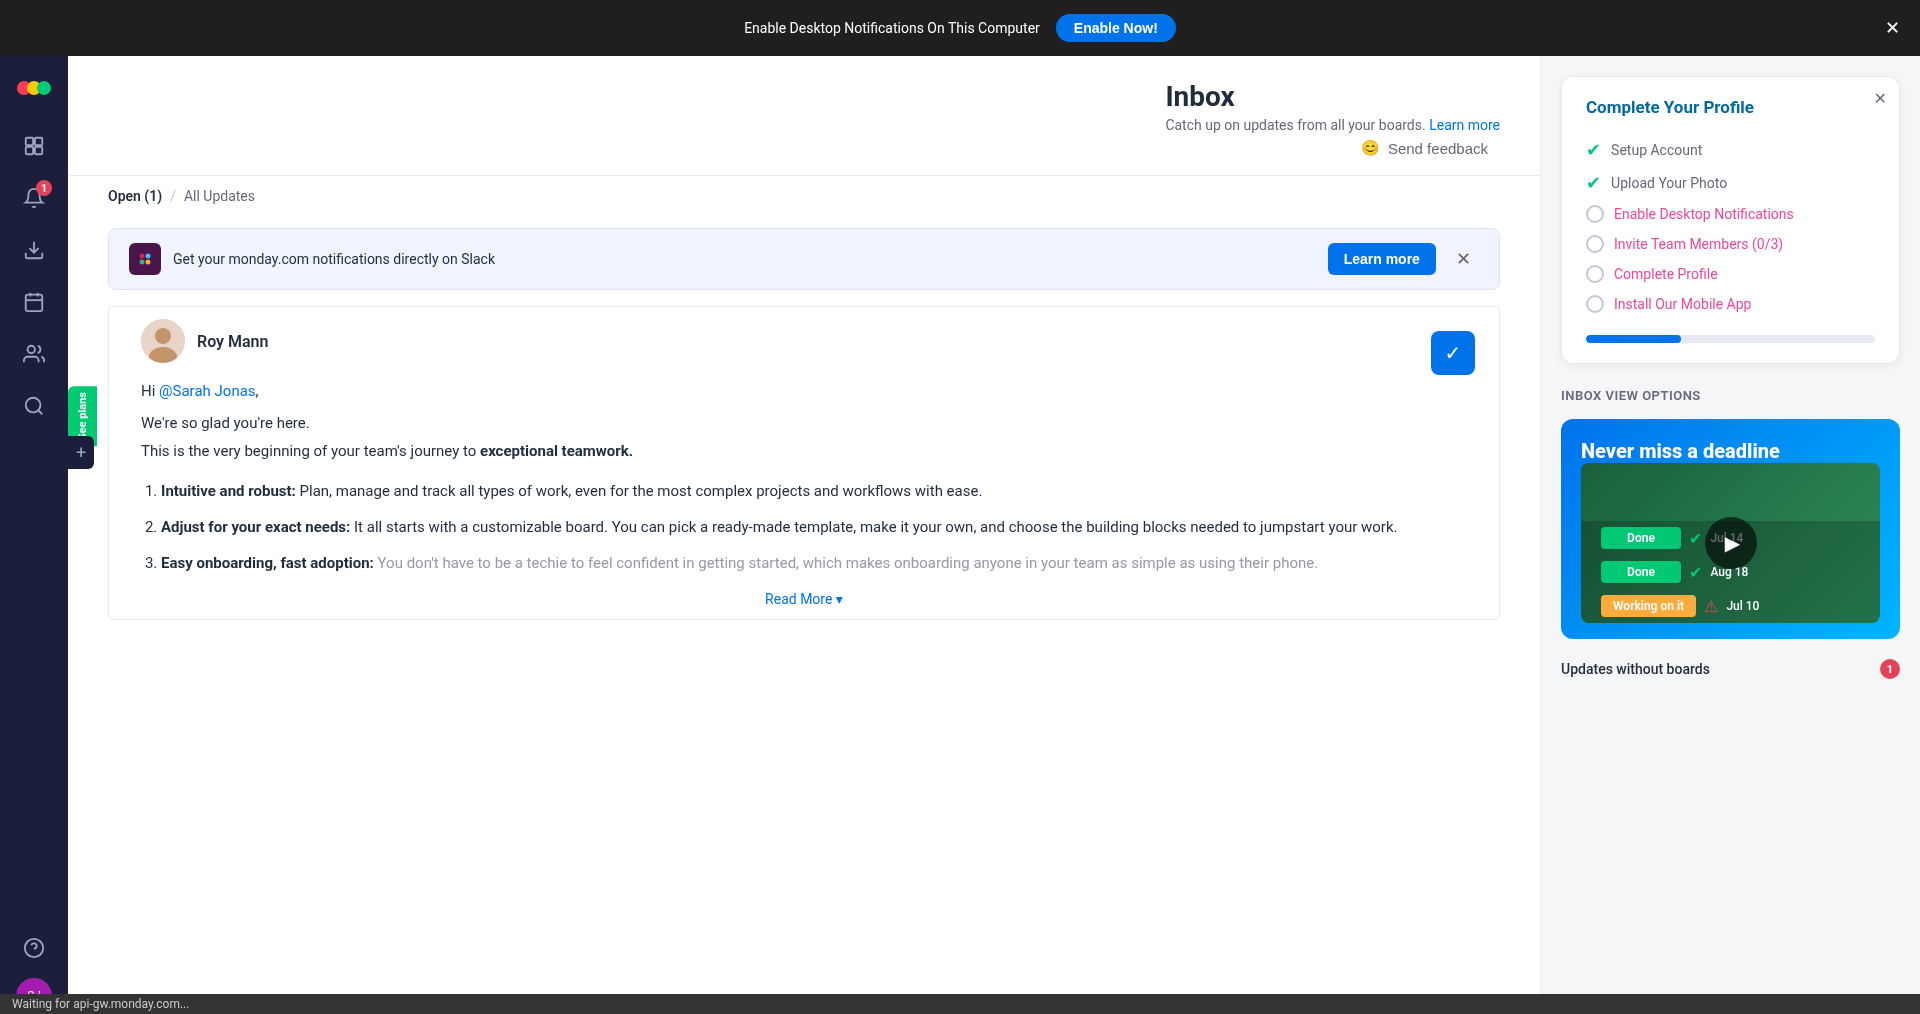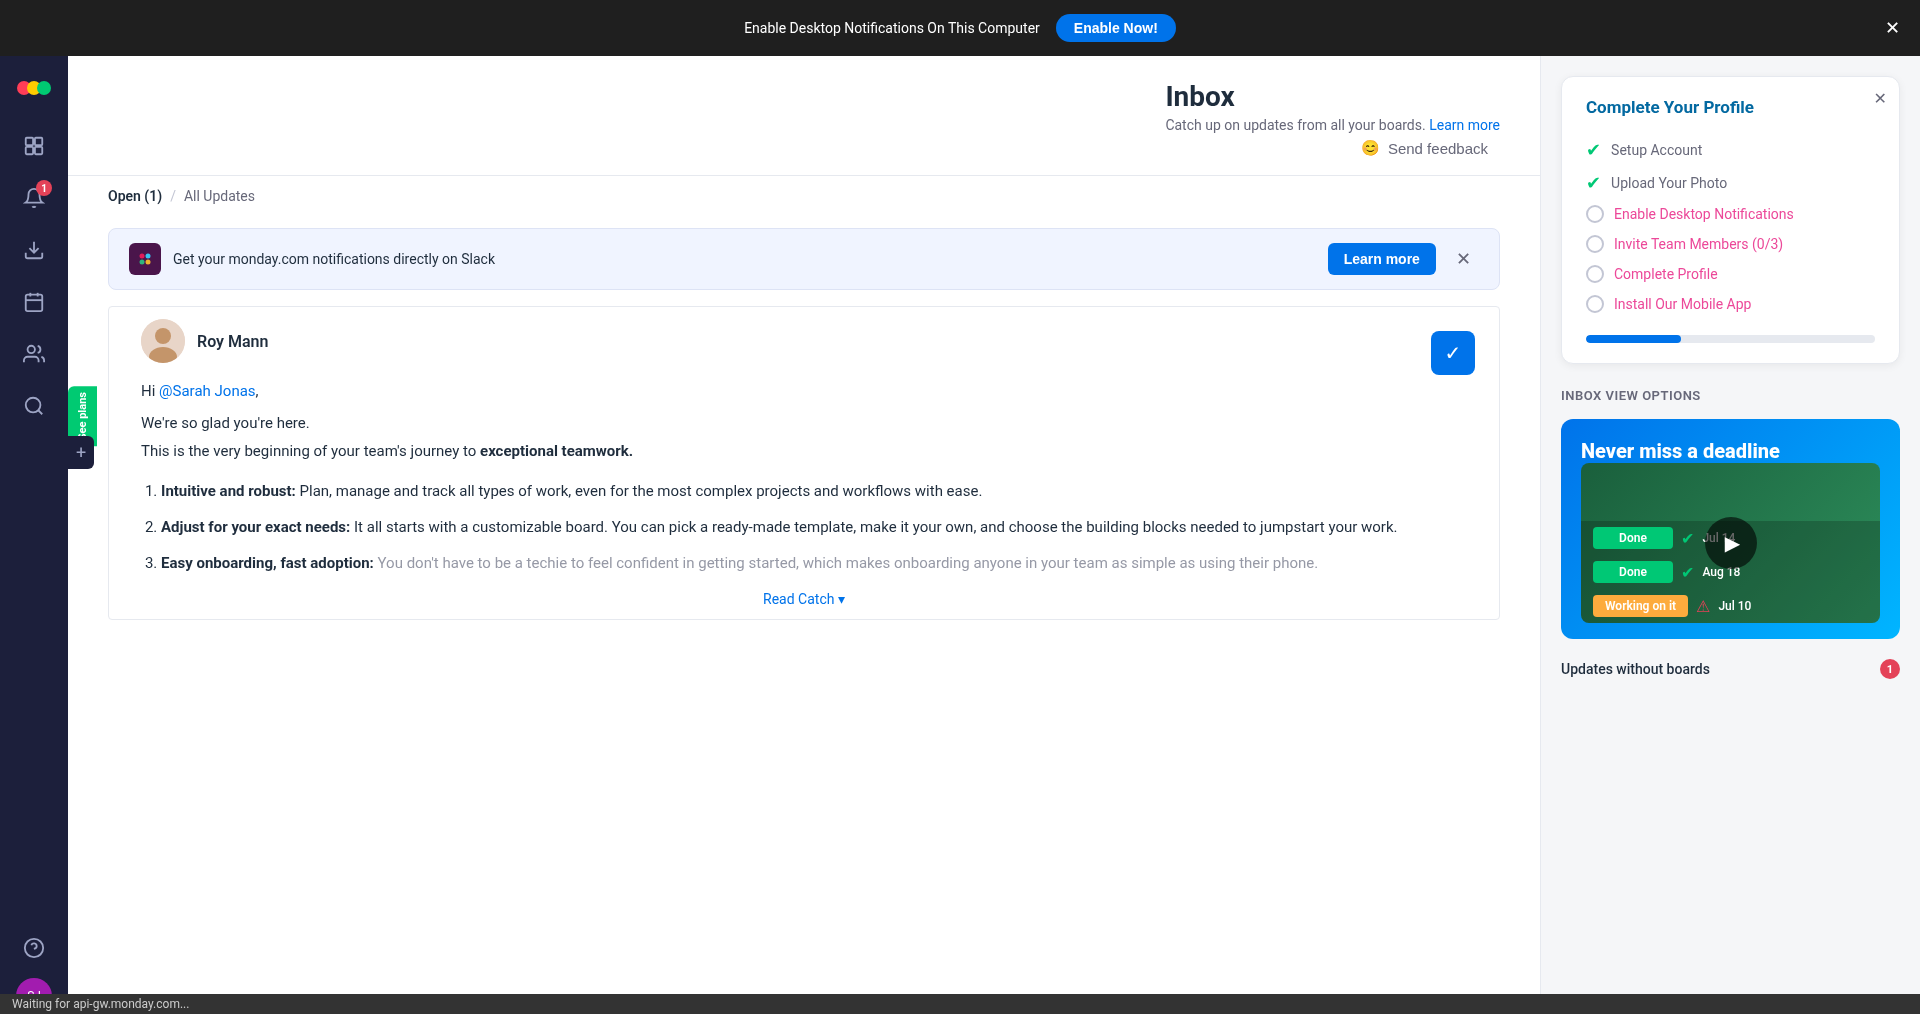--- a/index.html
+++ b/index.html
@@ -331,21 +331,21 @@
       align-items: center;
       justify-content: center;
       cursor: pointer;
       z-index: 2;
     }
     .play-icon { color: #fff; font-size: 20px; margin-left: 4px; }
     .video-row {
       display: flex;
       align-items: center;
       gap: 8px;
-      padding: 6px 12px;
+      padding: 6px 20px;
     }
     .vr-done { background: #00c875; }
     .vr-working { background: #fdab3d; }
     .vr-tag {
       padding: 4px 12px;
       border-radius: 4px;
       color: #fff;
       font-size: 12px;
       font-weight: 600;
       min-width: 80px;
@@ -533,21 +533,21 @@
           <p style="margin-top:8px;">We're so glad you're here.</p>
           <p style="margin-top:4px;">
             <span>This is the very beginning of your team's journey to </span><strong>exceptional teamwork.</strong>
           </p>
           <ol style="margin-top:16px;">
             <li><strong>Intuitive and robust:</strong><span> Plan, manage and track all types of work, even for the most complex projects and workflows with ease.</span></li>
             <li><strong>Adjust for your exact needs:</strong><span> It all starts with a customizable board. You can pick a ready-made template, make it your own, and choose the building blocks needed to jumpstart your work.</span></li>
             <li><strong>Easy onboarding, fast adoption:</strong><span class="faded"> You don't have to be a techie to feel confident in getting started, which makes onboarding anyone in your team as simple as using their phone.</span></li>
           </ol>
         </div>
-        <a class="read-more">Read Catch ▾</a>
+        <a class="read-more">Read More ▾</a>
         <button class="checkmark-btn">✓</button>
       </div>
 
     </div>
   </div>
 
   <div class="right-panel">
 
     <div class="complete-profile-card">
       <button class="card-close">✕</button>

